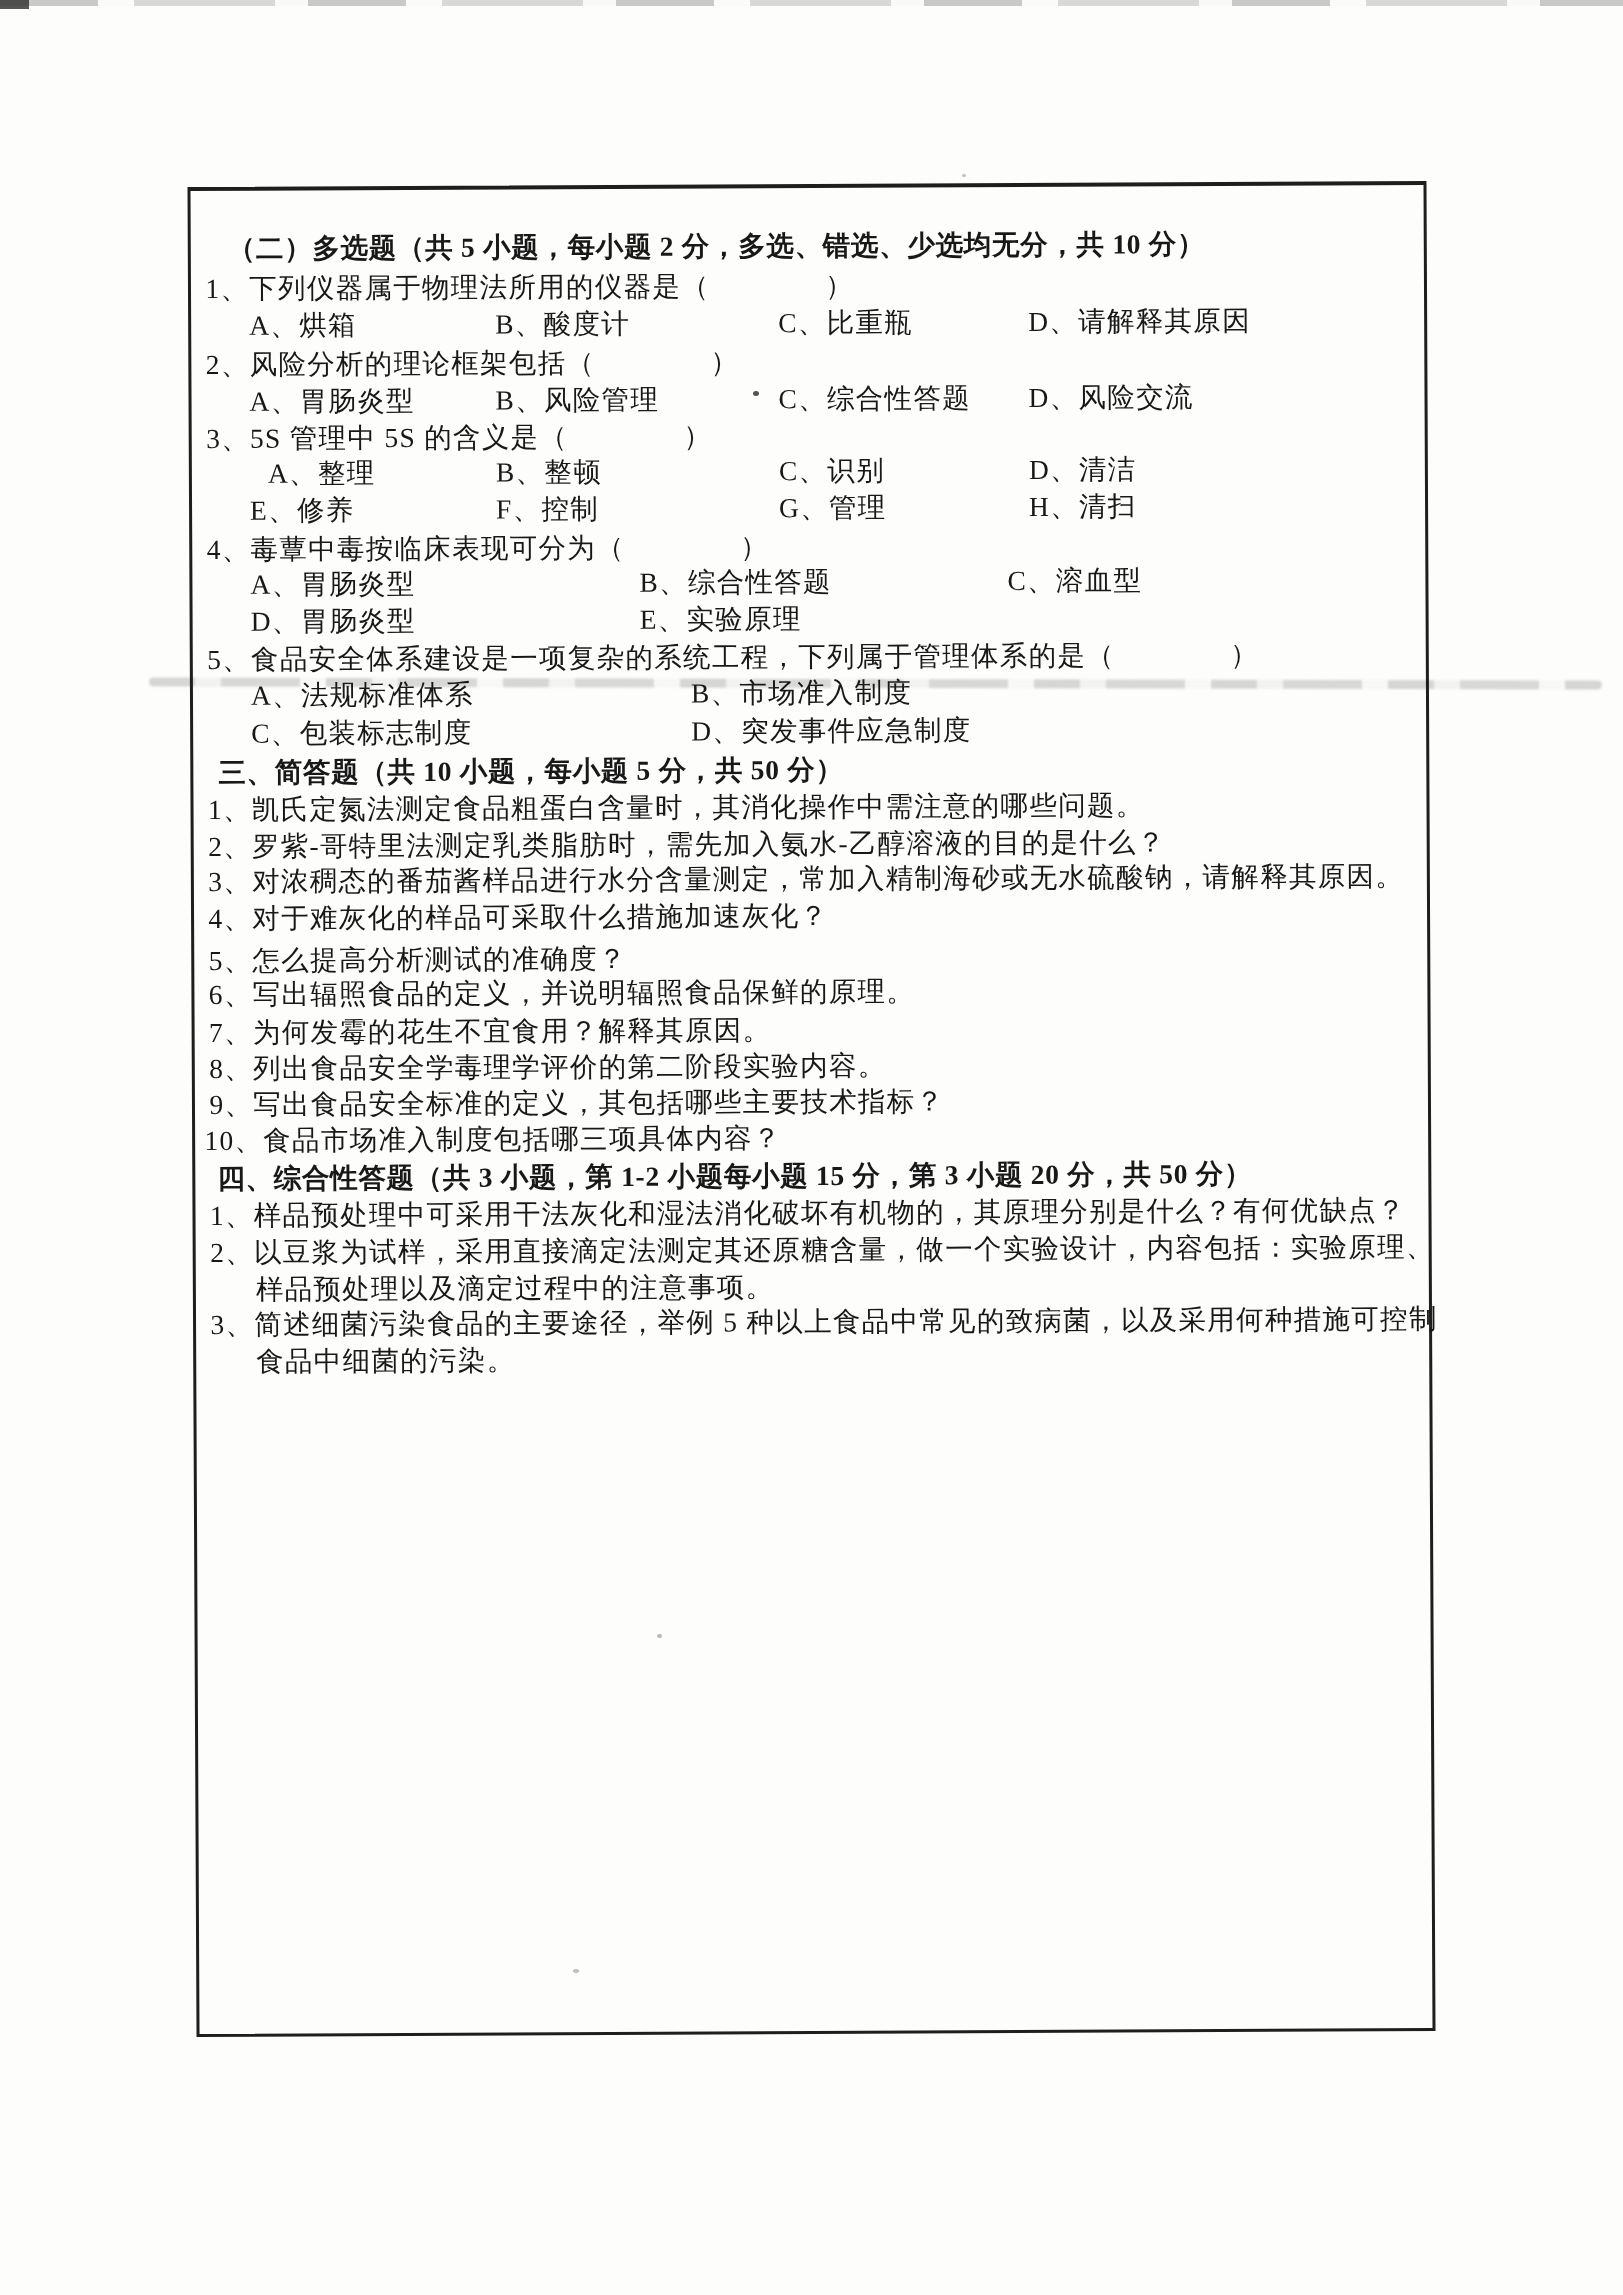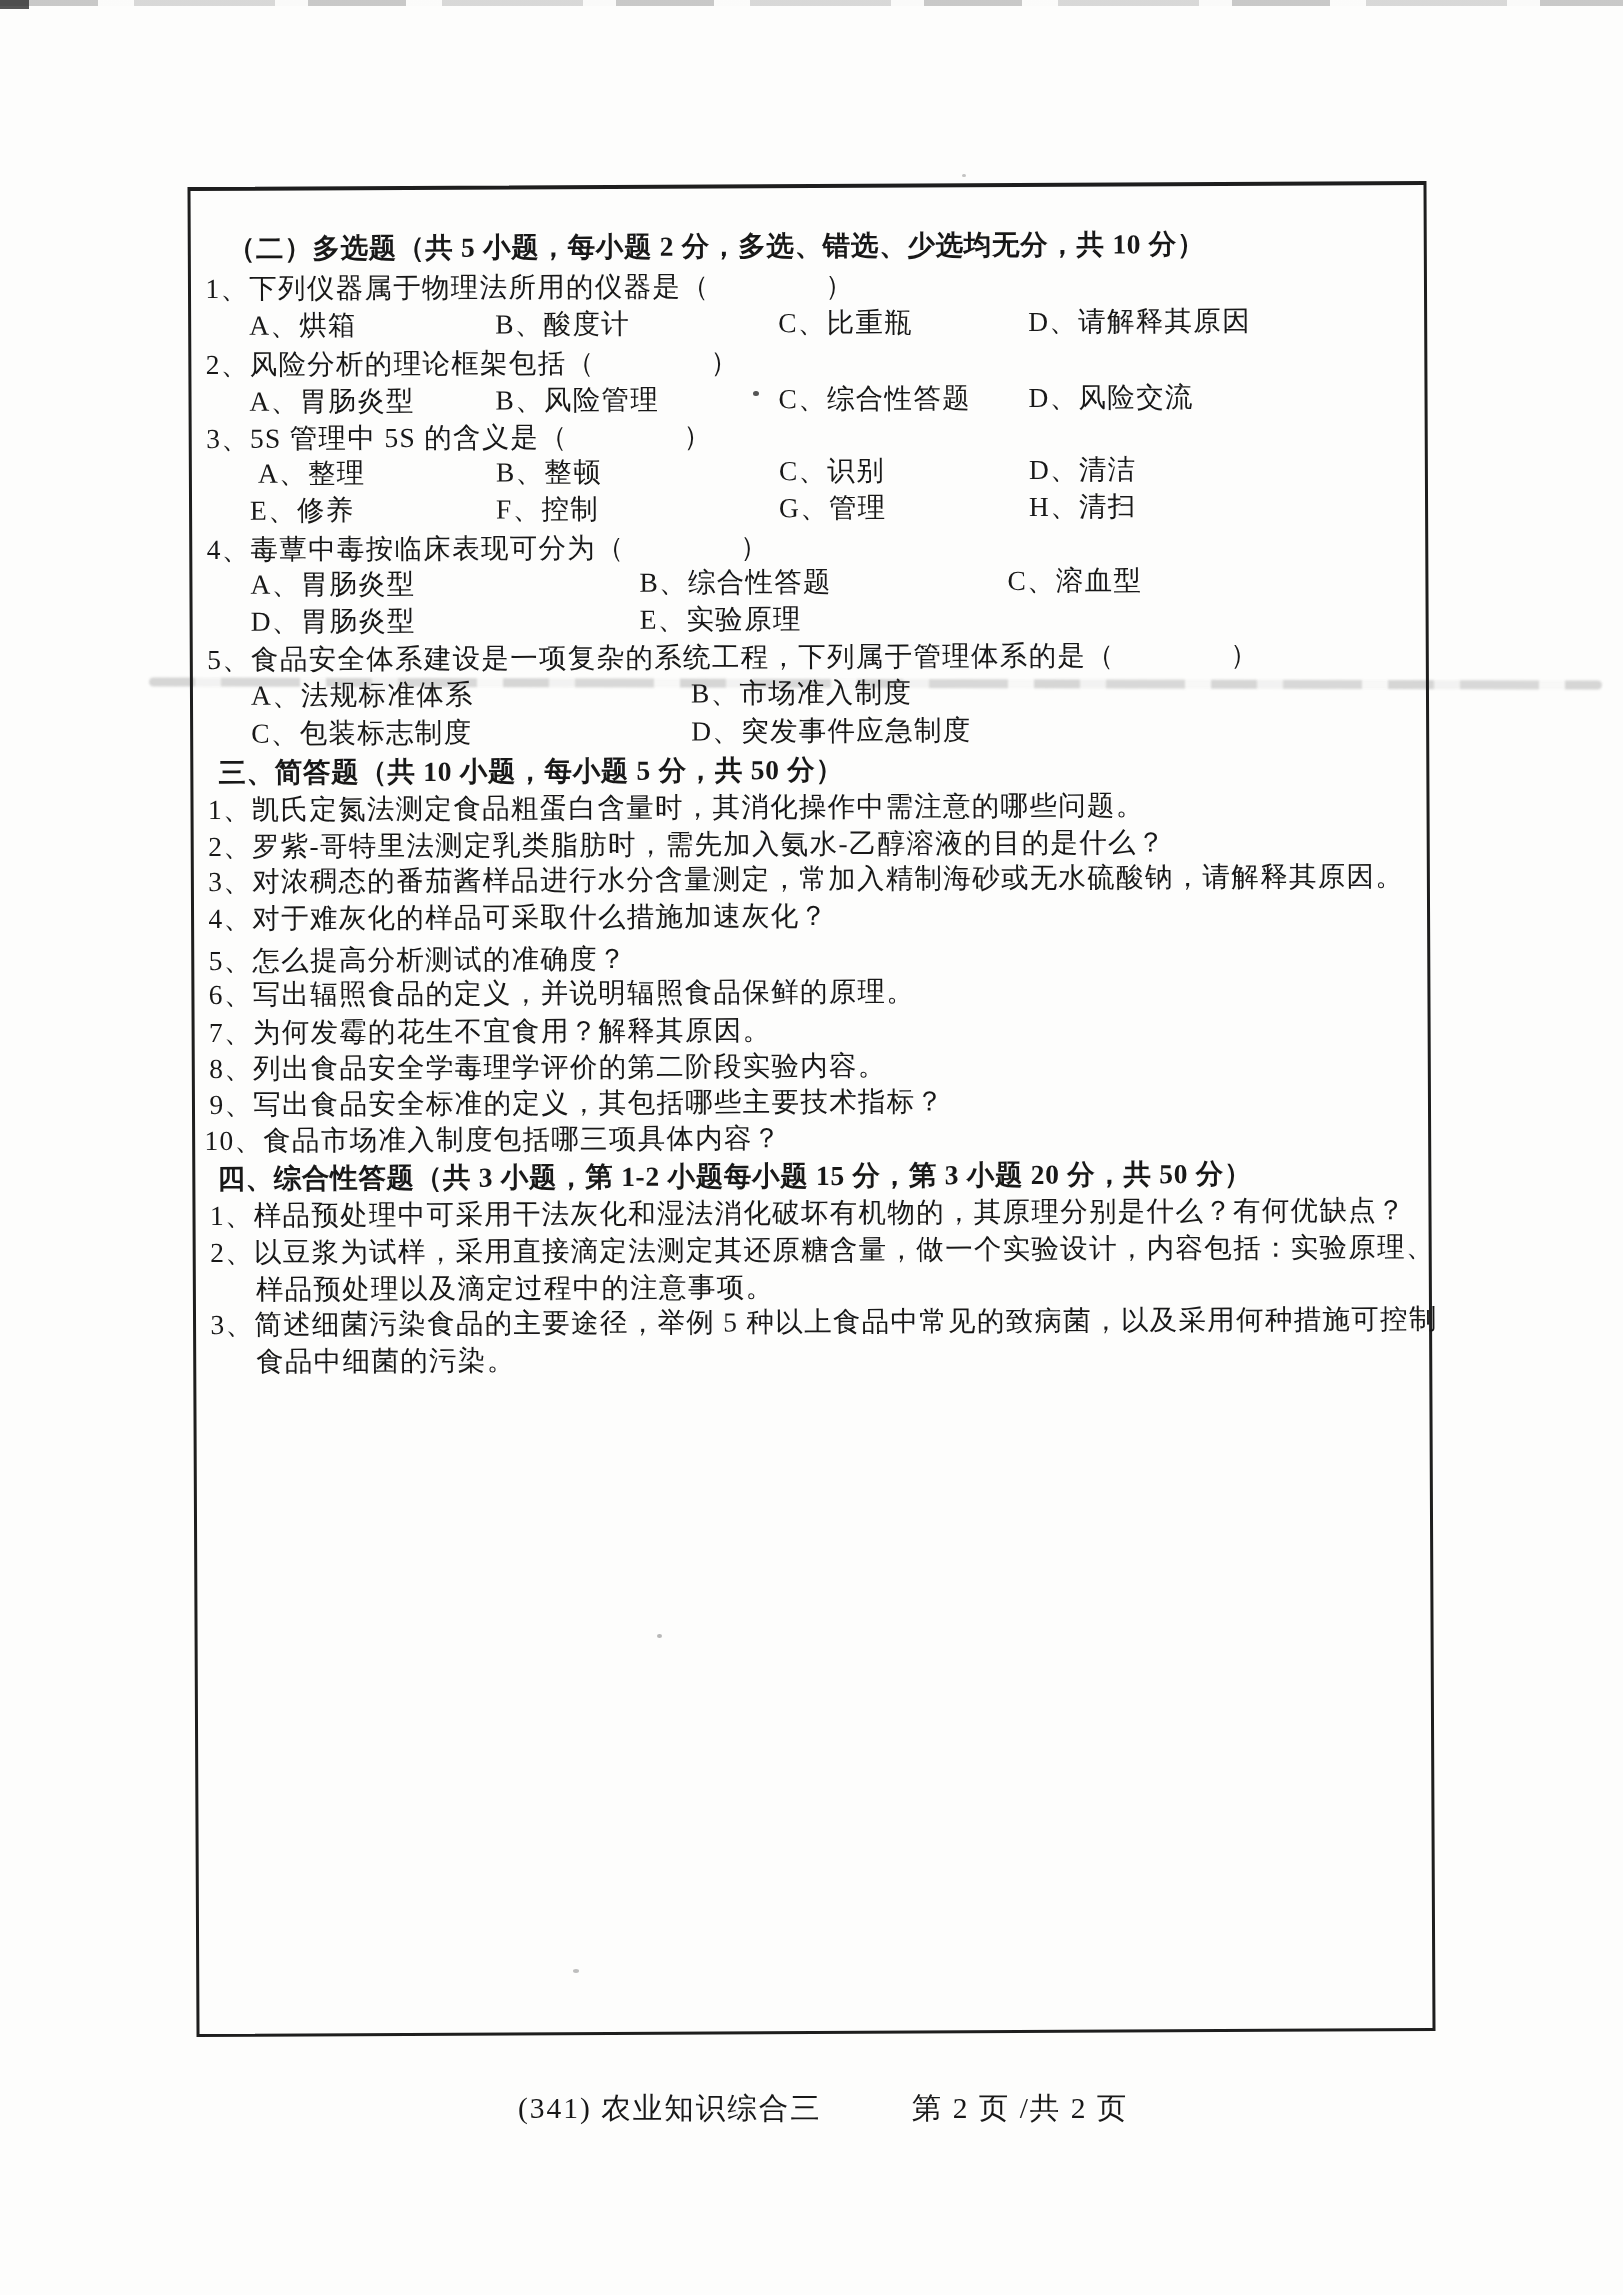--- a/index.html
+++ b/index.html
@@ -73,21 +73,21 @@
     <div class="line" style="top:157px">2、风险分析的理论框架包括（　　　　）</div>
     <div class="optrow" style="top:194px">
       <span class="opt" style="left:58px">A、胃肠炎型</span>
       <span class="opt" style="left:304px">B、风险管理</span>
       <span class="opt" style="left:587px">C、综合性答题</span>
       <span class="opt" style="left:837px">D、风险交流</span>
     </div>
 
     <div class="line" style="top:231px">3、5S 管理中 5S 的含义是（　　　　）</div>
     <div class="optrow" style="top:266px">
-      <span class="opt" style="left:66px">A、整理</span>
+      <span class="opt" style="left:76px">A、整理</span>
       <span class="opt" style="left:304px">B、整顿</span>
       <span class="opt" style="left:587px">C、识别</span>
       <span class="opt" style="left:837px">D、清洁</span>
     </div>
     <div class="optrow" style="top:303px">
       <span class="opt" style="left:58px">E、修养</span>
       <span class="opt" style="left:304px">F、控制</span>
       <span class="opt" style="left:587px">G、管理</span>
       <span class="opt" style="left:837px">H、清扫</span>
     </div>
@@ -127,19 +127,15 @@
 
     <div class="line heading" style="top:971px;left:22px">四、综合性答题（共 3 小题，第 1-2 小题每小题 15 分，第 3 小题 20 分，共 50 分）</div>
     <div class="line" style="top:1008px">1、样品预处理中可采用干法灰化和湿法消化破坏有机物的，其原理分别是什么？有何优缺点？</div>
     <div class="line" style="top:1045px">2、以豆浆为试样，采用直接滴定法测定其还原糖含量，做一个实验设计，内容包括：实验原理、</div>
     <div class="line cont" style="top:1082px">样品预处理以及滴定过程中的注意事项。</div>
     <div class="line" style="top:1117px">3、简述细菌污染食品的主要途径，举例 5 种以上食品中常见的致病菌，以及采用何种措施可控制</div>
     <div class="line cont" style="top:1154px">食品中细菌的污染。</div>
 
   </div>
 
-  <div class="footer">
-    <span>(341) 农业知识综合三</span>
-    <span>第 2 页 /共 2 页</span>
-  </div>
 
 </div>
 
 
 </body></html>

